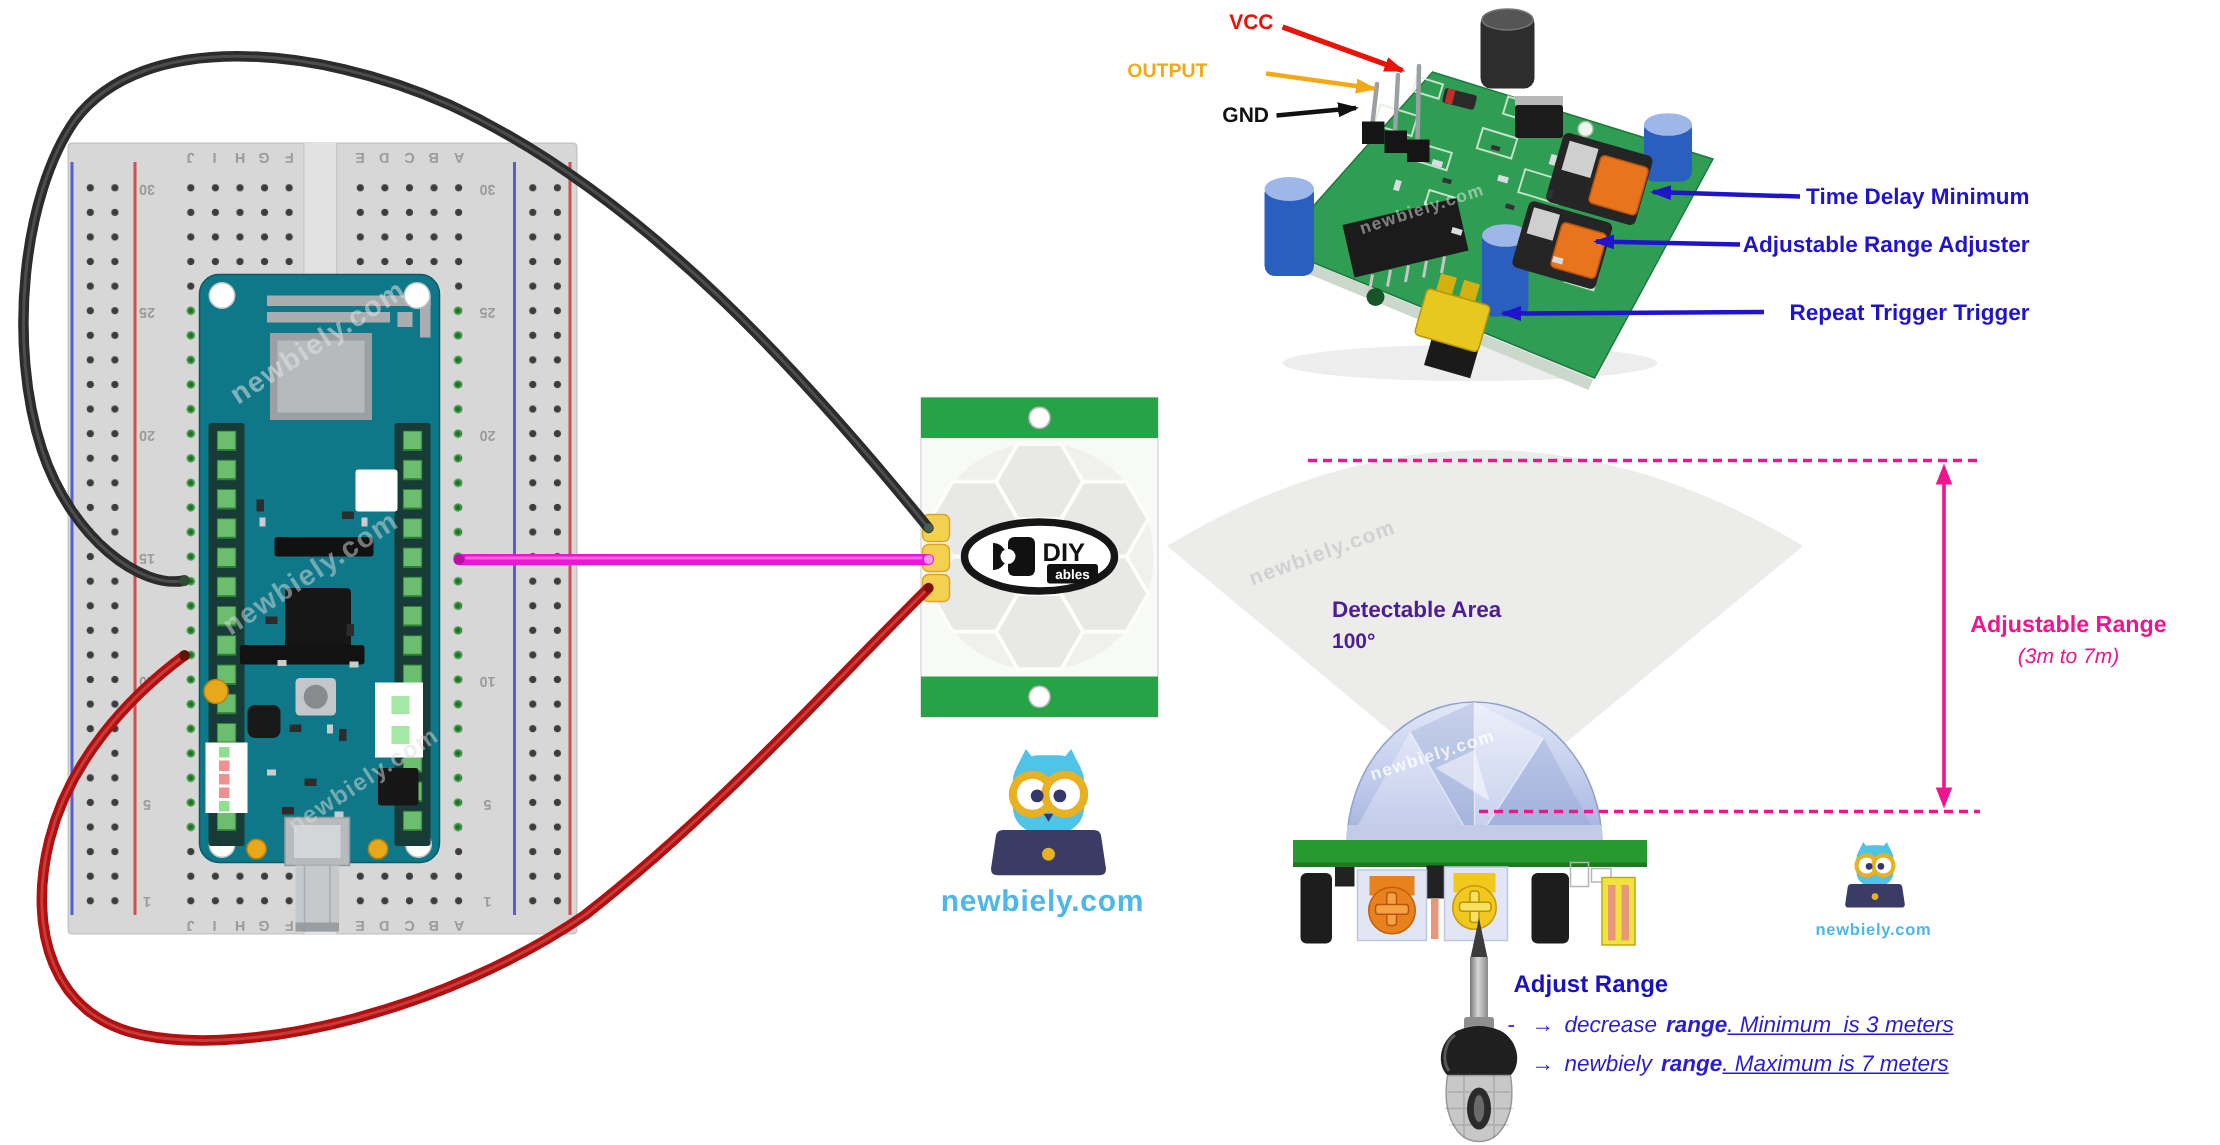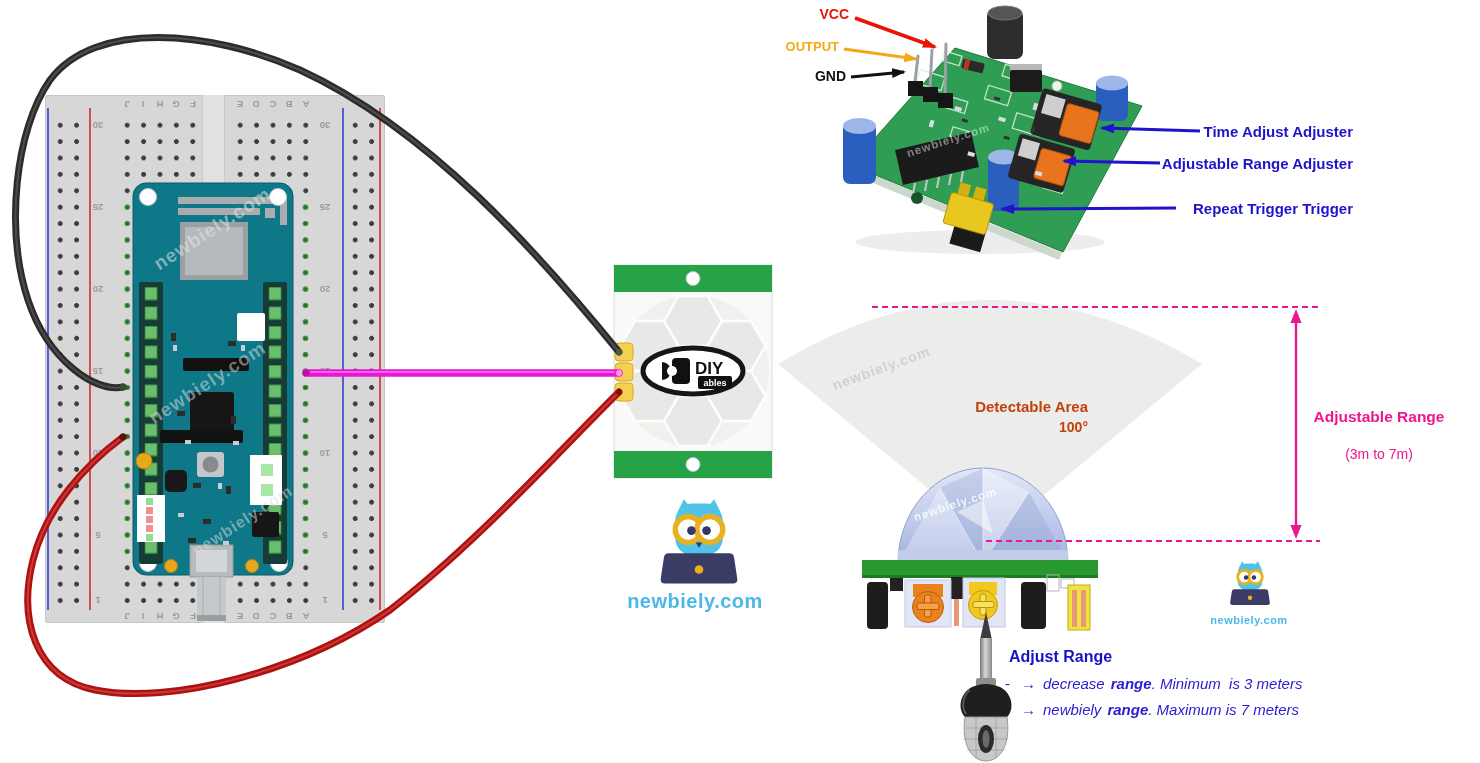--- a/index.html
+++ b/index.html
@@ -17,32 +17,32 @@
   .bb-channel{position:absolute;left:157px;top:0;width:21px;height:528px;background:#e1e1e1;
               border-left:1px solid #c9c9c9;border-right:1px solid #c9c9c9;}
   .bb-letter{position:absolute;width:12px;text-align:center;font-size:9.5px;color:#9b9b9b;
              transform:rotate(180deg);font-weight:bold;}
   .bb-num{position:absolute;width:24px;text-align:center;font-size:9.5px;color:#9b9b9b;
           transform:rotate(180deg);font-weight:bold;}
   
   .pinlbl{position:absolute;font-weight:bold;text-align:right;}
   .bluelbl{position:absolute;width:200px;text-align:right;font-weight:bold;font-size:15px;color:#2013cb;}
   .wm{position:absolute;font-weight:bold;letter-spacing:1px;white-space:nowrap;pointer-events:none;}
-  .det-txt{position:absolute;left:888px;width:200px;text-align:right;color:#c2410c;font-weight:bold;}
+  .det-txt{position:absolute;left:888px;width:200px;text-align:left;color:#4c1d95;font-weight:bold;}
   .rng-txt{position:absolute;left:1300px;width:158px;text-align:center;color:#ef168d;}
   
   #adjust{left:1005px;top:648px;width:478px;color:#2a1ccf;}
   #adjust .title{font-weight:bold;font-size:16px;color:#1a10c4;margin:0 0 5px 4px;}
   .ar-row{display:flex;align-items:baseline;font-size:15px;font-style:italic;line-height:26px;}
   .ar-row .bullet{width:16px;font-style:normal;}
   .ar-row .symdir{width:175px;white-space:nowrap;}
   .ar-row .sym{font-style:normal;font-weight:bold;margin-right:5px;}
   .ar-row .arrow{font-style:normal;margin-right:7px;}
   .ar-row .target{font-weight:bold;margin-left:6px;}
-  .ar-row .note{white-space:pre;}
+  .ar-row .note{white-space:pre;text-decoration:underline;}
   .logo-txt{position:absolute;text-align:center;color:#4db8e8;font-weight:bold;letter-spacing:0.5px;}
   svg{position:absolute;overflow:visible;}
 </style>
 </head>
 <body>
 
 <div id="stage">
 
   <div id="breadboard" class="abs">
     <div class="bb-line" style="left:2px;background:#5560d0;"></div>
@@ -259,21 +259,21 @@
   </svg>
 
   <svg class="abs" style="left:760px;top:230px;z-index:6" width="580" height="330" viewBox="0 0 580 330">
     <line x1="112" y1="77" x2="560" y2="77" stroke="#ef168d" stroke-width="2.2" stroke-dasharray="6,4"></line>
     <line x1="226" y1="311" x2="560" y2="311" stroke="#ef168d" stroke-width="2.2" stroke-dasharray="6,4"></line>
     <line x1="536" y1="91" x2="536" y2="297" stroke="#ef168d" stroke-width="2.4"></line>
     <polygon points="536,79 530.5,93 541.5,93" fill="#ef168d"></polygon>
     <polygon points="536,309 530.5,295 541.5,295" fill="#ef168d"></polygon>
   </svg>
   <div class="rng-txt" style="top:408px;font-weight:bold;font-size:15.5px;z-index:7">Adjustable Range</div>
-  <div class="rng-txt" style="top:446px;font-size:14px;z-index:7">(3m to 7m)</div>
+  <div class="rng-txt" style="top:429px;font-style:italic;font-size:14px;z-index:7">(3m to 7m)</div>
 
   <svg class="abs" style="left:830px;top:0;z-index:2" width="340" height="262" viewBox="0 0 340 262">
     <ellipse cx="150" cy="242" rx="125" ry="12" fill="rgba(0,0,0,0.07)"></ellipse>
     <polygon points="22,166 232,253 229,260 19,173" fill="#cdd8cd"></polygon>
     <polygon points="125,48 312,106 233,252 21,165" fill="#2f9d53" stroke="#1f7a3c"></polygon>
     <g transform="rotate(17 165 150)" stroke="#dff0df" fill="none" stroke-width="1.3" opacity="0.85">
       <rect x="70" y="95" width="26" height="14"></rect>
         <rect x="105" y="112" width="20" height="12"></rect>
       <rect x="140" y="90" width="24" height="14"></rect>
         <rect x="175" y="108" width="28" height="16"></rect>
@@ -374,34 +374,34 @@
         </marker>
       <marker id="mBlack" markerWidth="16" markerHeight="12" refX="12" refY="5" orient="auto" markerUnits="userSpaceOnUse">
         <path d="M0,0 L14,5 L0,10 Z" fill="#111"></path>
         </marker>
     </defs>
     <line x1="75" y1="18" x2="155" y2="47" stroke="#e81408" stroke-width="3.5" marker-end="url(#mRed)"></line>
     <line x1="64" y1="49" x2="136" y2="59" stroke="#f5a816" stroke-width="3" marker-end="url(#mOrange)"></line>
     <line x1="71" y1="77" x2="124" y2="72" stroke="#111" stroke-width="3" marker-end="url(#mBlack)"></line>
   </svg>
   <div class="pinlbl" style="left:795px;top:6px;width:54px;font-size:14px;color:#e81408;z-index:10">VCC</div>
-  <div class="pinlbl" style="left:776px;top:39px;width:63px;font-size:13px;color:#f5a816;z-index:10">OUTPUT</div>
+  <div class="pinlbl" style="left:742px;top:39px;width:63px;font-size:13px;color:#f5a816;z-index:10">OUTPUT</div>
   <div class="pinlbl" style="left:793px;top:68px;width:53px;font-size:14px;color:#111;z-index:10">GND</div>
 
   <svg class="abs" style="left:975px;top:55px;z-index:10" width="400" height="170" viewBox="0 0 400 170">
     <defs>
       <marker id="mBlue" markerWidth="16" markerHeight="12" refX="12" refY="5" orient="auto" markerUnits="userSpaceOnUse">
         <path d="M0,0 L14,5 L0,10 Z" fill="#2013cb"></path>
         </marker>
     </defs>
     <line x1="225" y1="76" x2="127" y2="73" stroke="#2013cb" stroke-width="3" marker-end="url(#mBlue)"></line>
     <line x1="185" y1="108" x2="89" y2="106" stroke="#2013cb" stroke-width="3" marker-end="url(#mBlue)"></line>
     <line x1="201" y1="153" x2="27" y2="154" stroke="#2013cb" stroke-width="3" marker-end="url(#mBlue)"></line>
   </svg>
-  <div class="bluelbl" style="left:1153px;top:123px;z-index:10">Time Adjust Adjuster</div>
+  <div class="bluelbl" style="left:1153px;top:123px;z-index:10">Time Delay Minimum</div>
   <div class="bluelbl" style="left:1153px;top:155px;z-index:10">Adjustable Range Adjuster</div>
   <div class="bluelbl" style="left:1153px;top:200px;z-index:10">Repeat Trigger Trigger</div>
 
   <svg class="abs" style="left:950px;top:608px;z-index:8" width="72" height="155" viewBox="0 0 72 155">
     <polygon points="36,4 30,32 42,32" fill="#3c3c3c"></polygon>
     <rect x="30" y="30" width="12" height="42" fill="url(#shaftG)"></rect>
     <rect x="26" y="70" width="20" height="9" rx="2" fill="#8e8e8e"></rect>
     <path d="M22,79 C10,85 7,101 15,109 L57,109 C65,101 62,85 50,79 C40,75 32,75 22,79 Z" fill="#1f1f1f"></path>
     <path d="M20,82 C13,87 11,99 16,106" stroke="rgba(255,255,255,0.25)" stroke-width="2" fill="none"></path>
     <path d="M15,109 L57,109 C61,135 51,153 36,153 C21,153 11,135 15,109 Z" fill="#c8c8c8" stroke="#999"></path>

